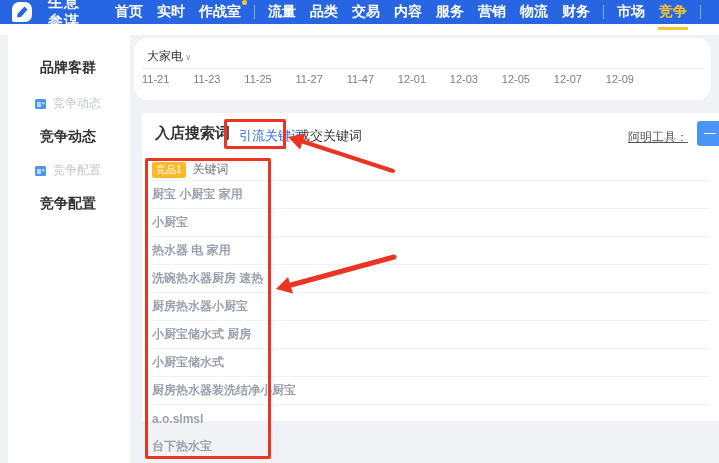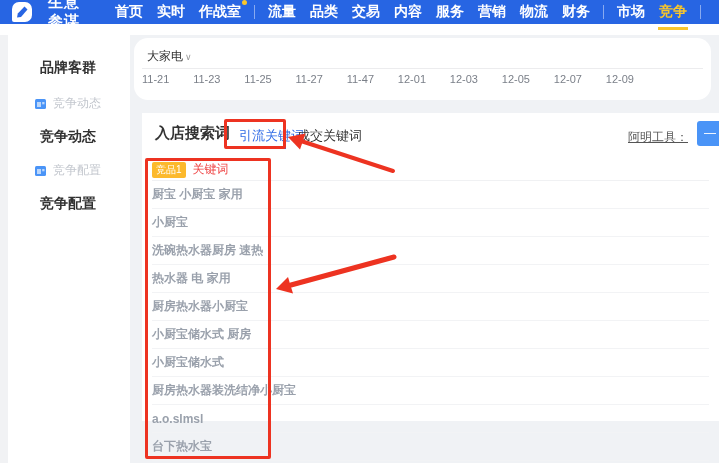--- a/index.html
+++ b/index.html
@@ -48,21 +48,21 @@
   .tab-deal{left:155px;color:#333;}
   .tab-underline{position:absolute;left:94px;top:34px;width:50px;height:2px;background:#2f6be6;}
   .tools-label{position:absolute;left:486px;top:16px;font-size:12px;color:#555;text-decoration:underline;}
   .tools-btn{position:absolute;left:555px;top:8px;width:30px;height:25px;background:#4a94f7;
              border-radius:3px;border:none;cursor:pointer;color:#fff;font-size:12px;text-align:left;
              padding:0 0 0 7px;line-height:25px;}
 
   .kw-table{position:absolute;left:10px;top:46px;width:557px;}
   .kw-header{height:21px;display:flex;align-items:center;border-bottom:1px solid #f0f1f3;}
   .badge{background:#fcb92c;color:#fff;font-size:10px;border-radius:2px;padding:1px 4px;margin-right:7px;}
-  .kw-header-label{font-size:12px;color:#ef4444;}
+  .kw-header-label{font-size:12px;color:#737373;}
   .kw-row{height:27px;display:flex;align-items:center;border-bottom:1px solid #f2f3f5;
           font-size:12px;color:#9aa1ac;font-weight:bold;}
 
   
   .anno-box{position:absolute;border:3px solid #ed3321;border-radius:2px;z-index:40;pointer-events:none;}
   .anno-box-tab{left:224px;top:119px;width:56px;height:24px;}
   .anno-box-list{left:145px;top:158px;width:120px;height:295px;}
   .anno-svg{position:absolute;left:0;top:0;width:719px;height:463px;z-index:50;pointer-events:none;}
 </style>
 </head>
@@ -152,22 +152,22 @@
     <span class="tools-label">阿明工具：</span>
     <button class="tools-btn">—</button>
 
     <div class="kw-table">
       <div class="kw-header">
         <span class="badge">竞品1</span>
         <span class="kw-header-label">关键词</span>
       </div>
       <div class="kw-row">厨宝 小厨宝 家用</div>
       <div class="kw-row">小厨宝</div>
+      <div class="kw-row">热水器 电 家用</div>
       <div class="kw-row">洗碗热水器厨房 速热</div>
-      <div class="kw-row">热水器 电 家用</div>
       <div class="kw-row">厨房热水器小厨宝</div>
       <div class="kw-row">小厨宝储水式 厨房</div>
       <div class="kw-row">小厨宝储水式</div>
       <div class="kw-row">厨房热水器装洗结净小厨宝</div>
       <div class="kw-row">a.o.slmsl</div>
       <div class="kw-row">台下热水宝</div>
     </div>
   </section>
 
   <div class="anno-box anno-box-tab"></div>

